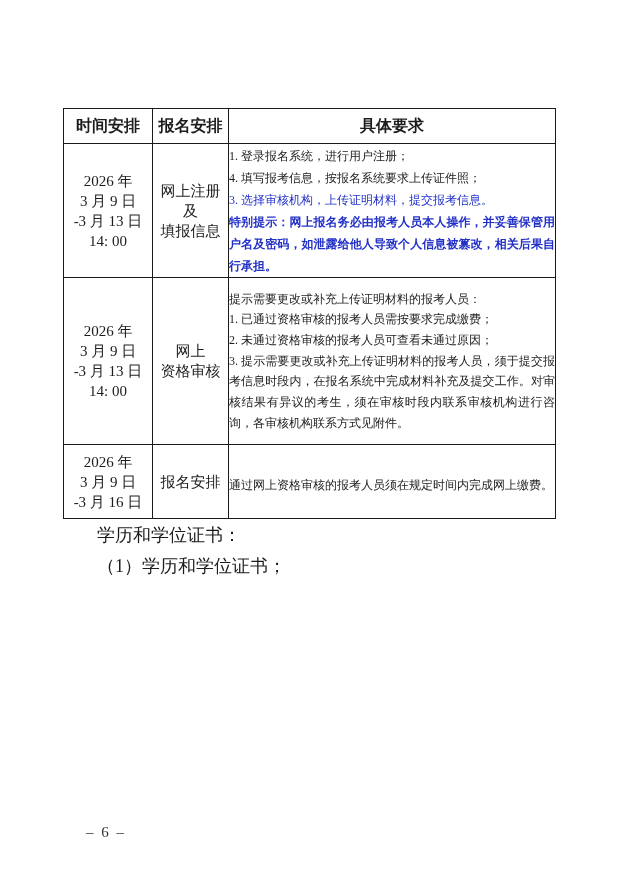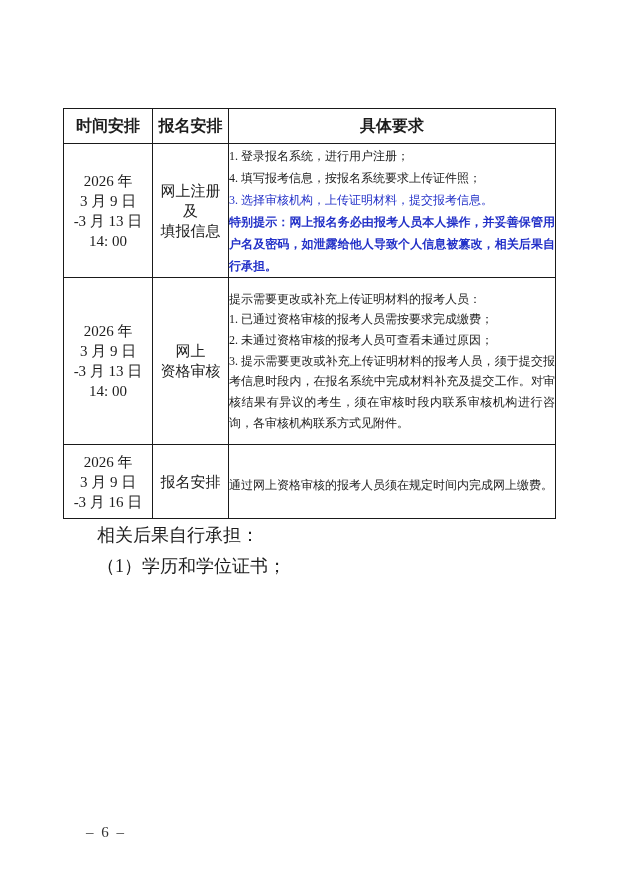--- a/index.html
+++ b/index.html
@@ -124,19 +124,19 @@
           <div>报名安排</div>
         </td>
         <td class="req-cell">
           <div>通过网上资格审核的报考人员须在规定时间内完成网上缴费。</div>
         </td>
       </tr>
     </tbody>
   </table>
 
   <div class="body-text">
-    <p>相关后果自行承担：</p>
+    <p>学历和学位证书：</p>
     <p>（1）学历和学位证书；</p>
   </div>
 
   <div class="page-number">– 6 –</div>
 
 </div>
 
 </body></html>

